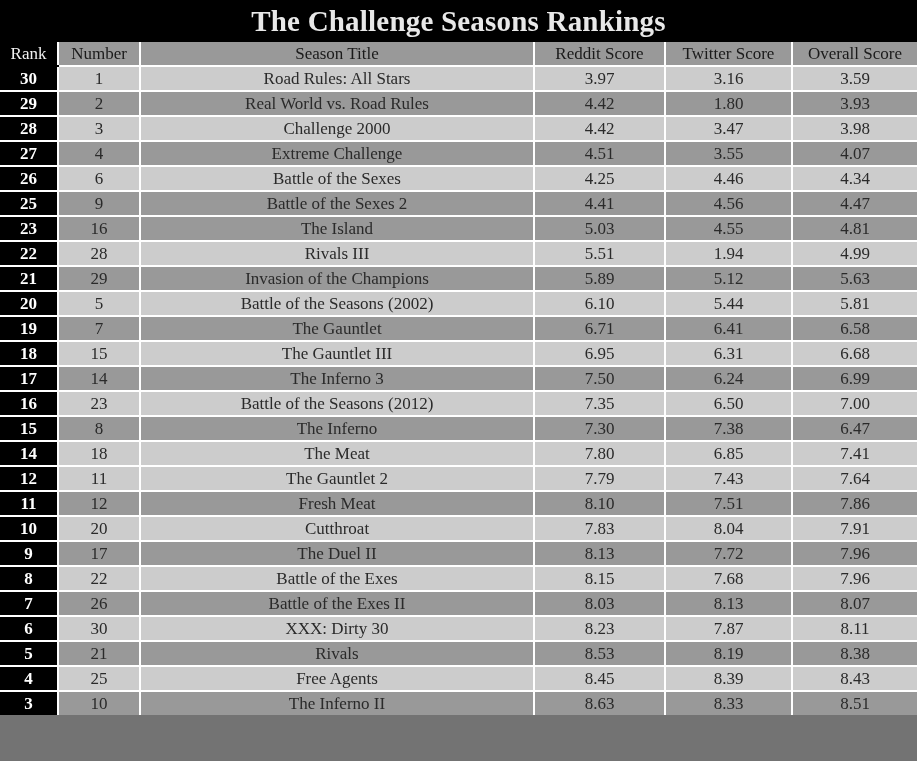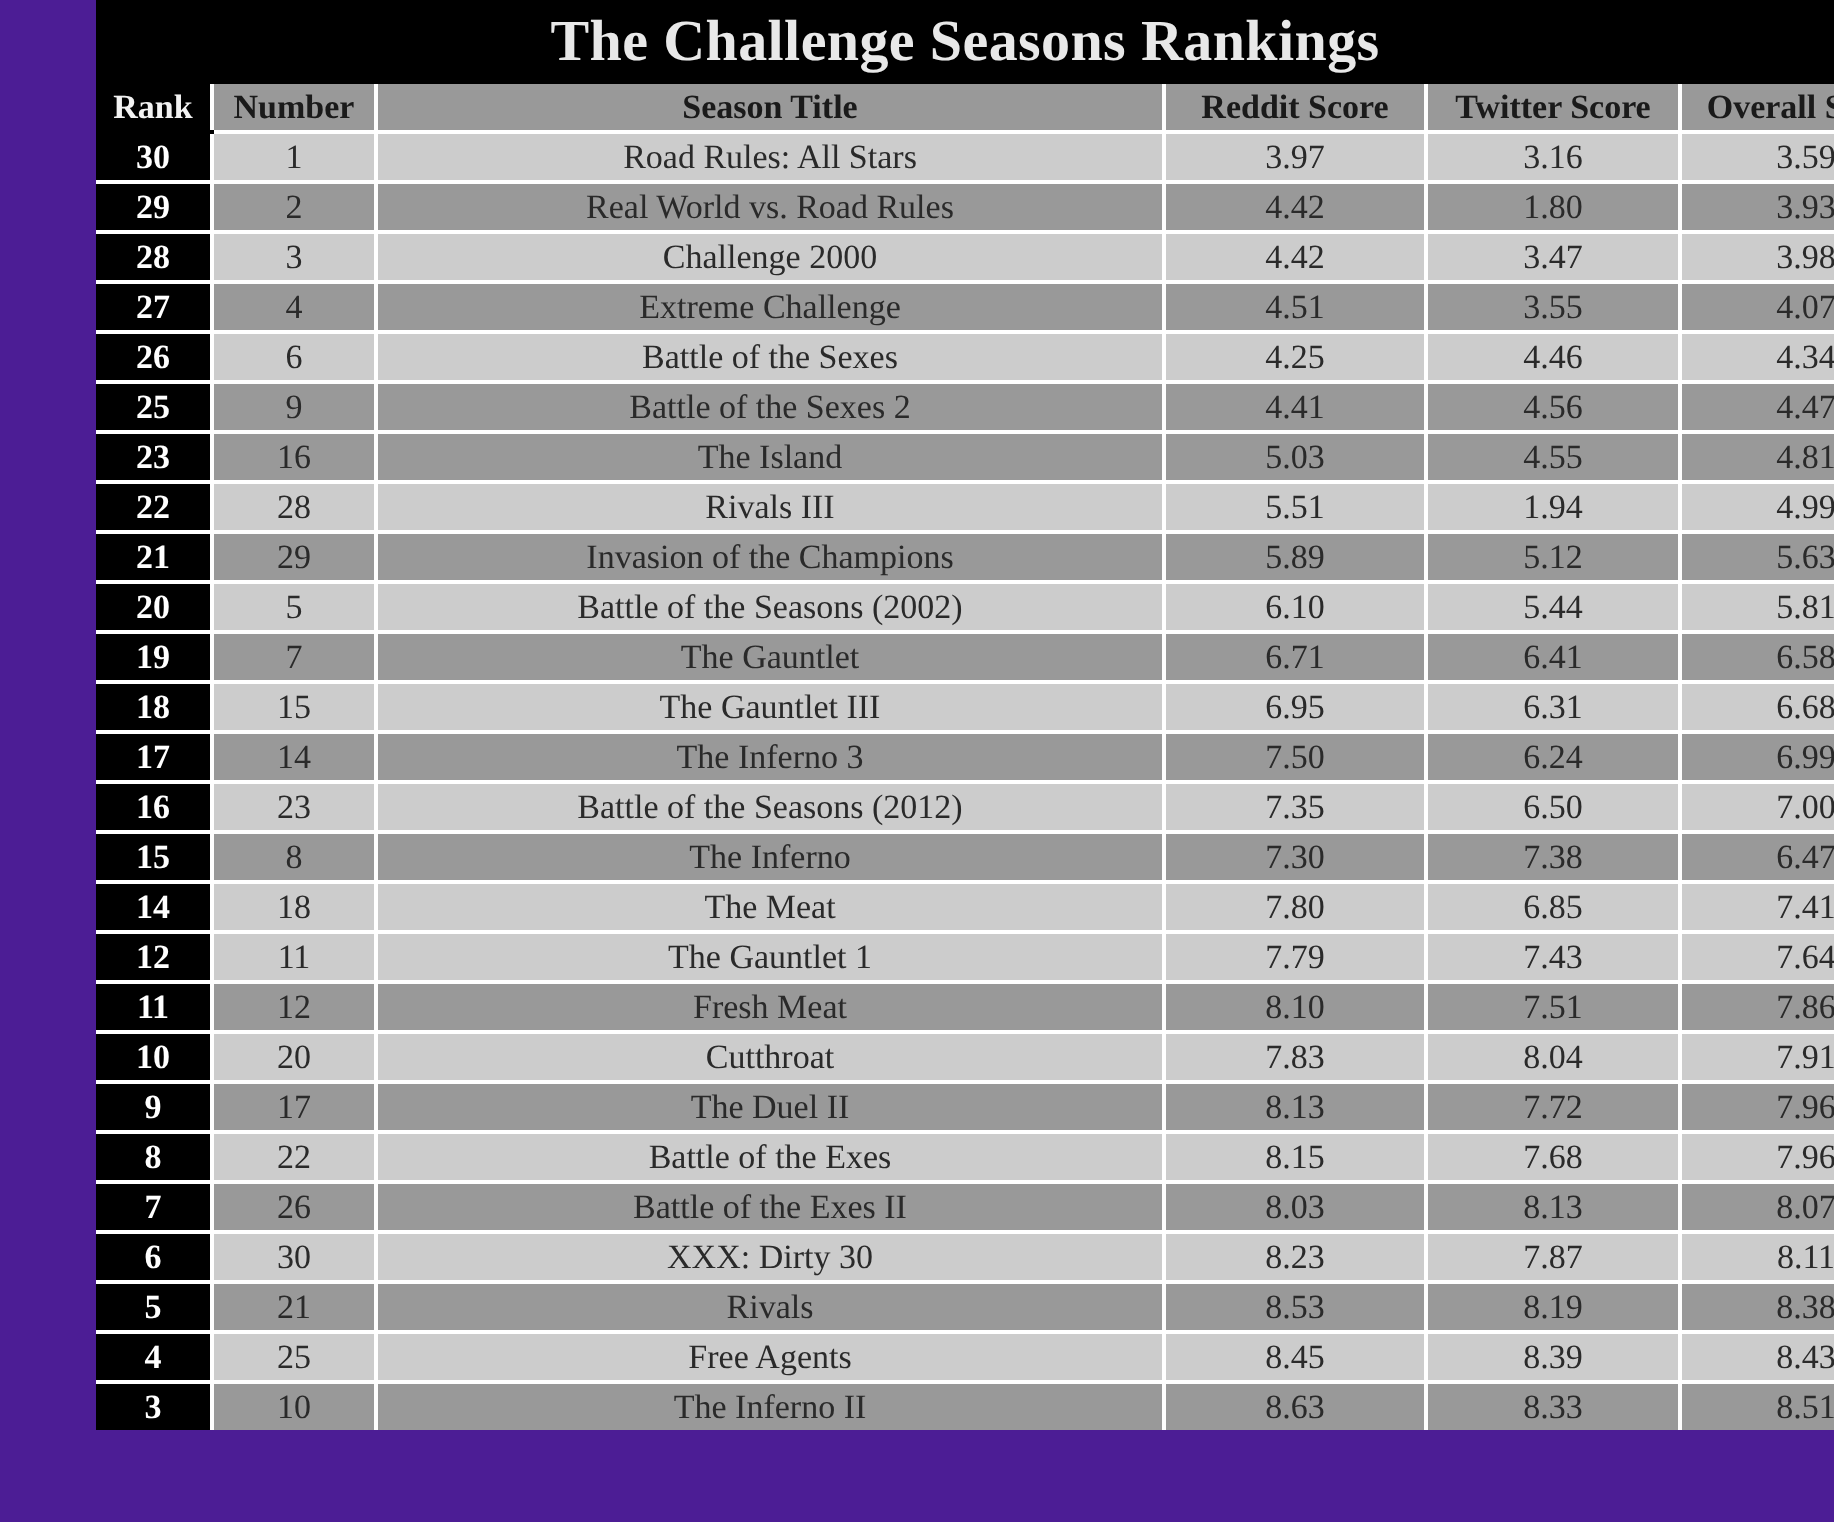--- a/index.html
+++ b/index.html
@@ -9,24 +9,23 @@
   }
   body {
     width: 917px;
     height: 761px;
     overflow: hidden;
     font-family: "Liberation Serif", "DejaVu Serif", serif;
   }
   #page {
     width: 917px;
     height: 761px;
-    background: #4c1d95;
+    background: #737373;
     position: relative;
     box-sizing: border-box;
-    padding-left: 48px;
   }
   
   .title-band {
     height: 42px;
     background: #000000;
     display: flex;
     align-items: center;
     justify-content: center;
     box-sizing: border-box;
   }
@@ -66,21 +65,21 @@
     overflow: hidden;
     white-space: nowrap;
     box-sizing: border-box;
   }
   
   thead th {
     height: 24px;
     line-height: 24px;
     background: #999999;
     color: #1a1a1a;
-    font-weight: bold;
+    font-weight: normal;
     font-size: 17px;
   }
   thead th.head-rank {
     background: #000000;
     color: #f2f2f2;
     border-right: 2px solid #ffffff;
     border-bottom: 2px solid #000000;
   }
   
   td.rank-cell {
@@ -261,21 +260,21 @@
           <td class="rank-cell">14</td>
           <td class="data-cell">18</td>
           <td class="data-cell">The Meat</td>
           <td class="data-cell">7.80</td>
           <td class="data-cell">6.85</td>
           <td class="data-cell">7.41</td>
         </tr>
         <tr class="row-light">
           <td class="rank-cell">12</td>
           <td class="data-cell">11</td>
-          <td class="data-cell">The Gauntlet 1</td>
+          <td class="data-cell">The Gauntlet 2</td>
           <td class="data-cell">7.79</td>
           <td class="data-cell">7.43</td>
           <td class="data-cell">7.64</td>
         </tr>
         <tr class="row-dark">
           <td class="rank-cell">11</td>
           <td class="data-cell">12</td>
           <td class="data-cell">Fresh Meat</td>
           <td class="data-cell">8.10</td>
           <td class="data-cell">7.51</td>

